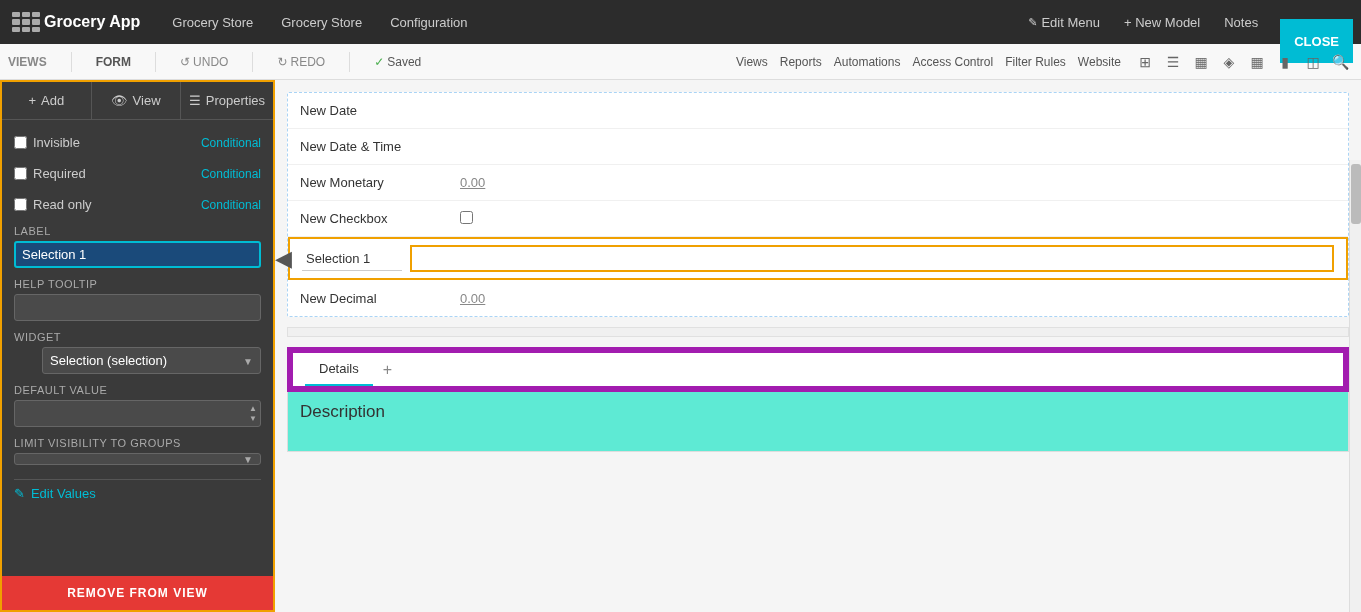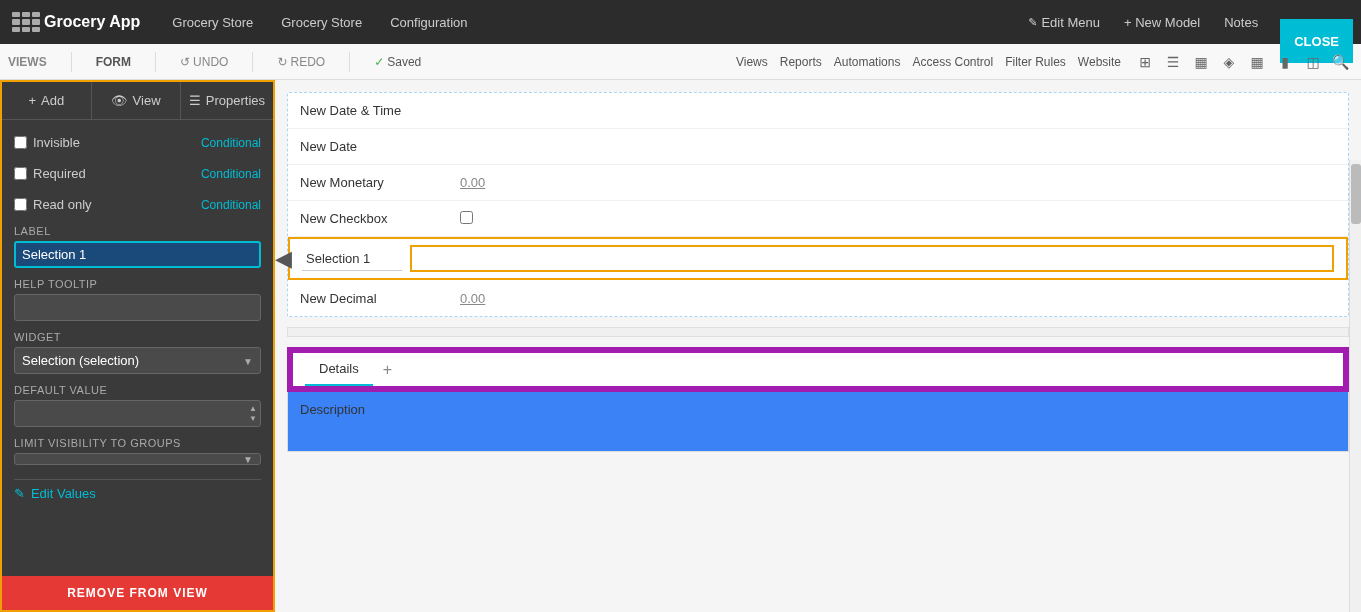--- a/index.html
+++ b/index.html
@@ -126,21 +126,21 @@
       background: #1a4a7a;
       border: 2px solid #00bcd4;
       color: #fff;
       padding: 4px 6px;
       font-size: 13px;
       border-radius: 3px;
       outline: none;
       width: 100%;
     }
 
-    .select-wrapper { position: relative; }
+    .select-wrapper { position: relative; margin-left: 28px; }
     .field-select {
       background: #4a4a4a;
       border: 1px solid #666;
       color: #fff;
       padding: 5px 24px 5px 7px;
       font-size: 13px;
       border-radius: 3px;
       outline: none;
       width: 100%;
       appearance: none;
@@ -332,23 +332,23 @@
     .tab-item {
       padding: 8px 14px;
       font-size: 13px;
       cursor: pointer;
       border-bottom: 2px solid #00bcd4;
       color: #333;
     }
     .tab-add { padding: 6px 10px; color: #888; cursor: pointer; font-size: 16px; }
 
     .description-area {
-      background: #3b82f6;
+      background: #5eead4;
       padding: 10px 12px;
-      font-size: 13px;
+      font-size: 17px;
       color: #333;
       min-height: 60px;
     }
 
     
     .right-content::-webkit-scrollbar { width: 8px; }
     .right-content::-webkit-scrollbar-track { background: #f0f0f0; }
     .right-content::-webkit-scrollbar-thumb { background: #ccc; }
 
     .scroll-right {
@@ -532,26 +532,26 @@
     <button class="remove-btn">REMOVE FROM VIEW</button>
   </div>
 
   <div class="main-wrapper">
     <div class="right-content">
       <div class="form-area">
 
         <div class="form-card" style="border: 1.5px dashed #aad4f5; position: relative;">
 
           <div class="form-field-row">
+            <div class="field-name">New Date</div>
+            <div class="field-value"></div>
+          </div>
+
+          <div class="form-field-row">
             <div class="field-name">New Date &amp; Time</div>
-            <div class="field-value"></div>
-          </div>
-
-          <div class="form-field-row">
-            <div class="field-name">New Date</div>
             <div class="field-value"></div>
           </div>
 
           <div class="form-field-row">
             <div class="field-name">New Monetary</div>
             <div class="field-value">0.00</div>
           </div>
 
 
           <div class="form-field-row">

